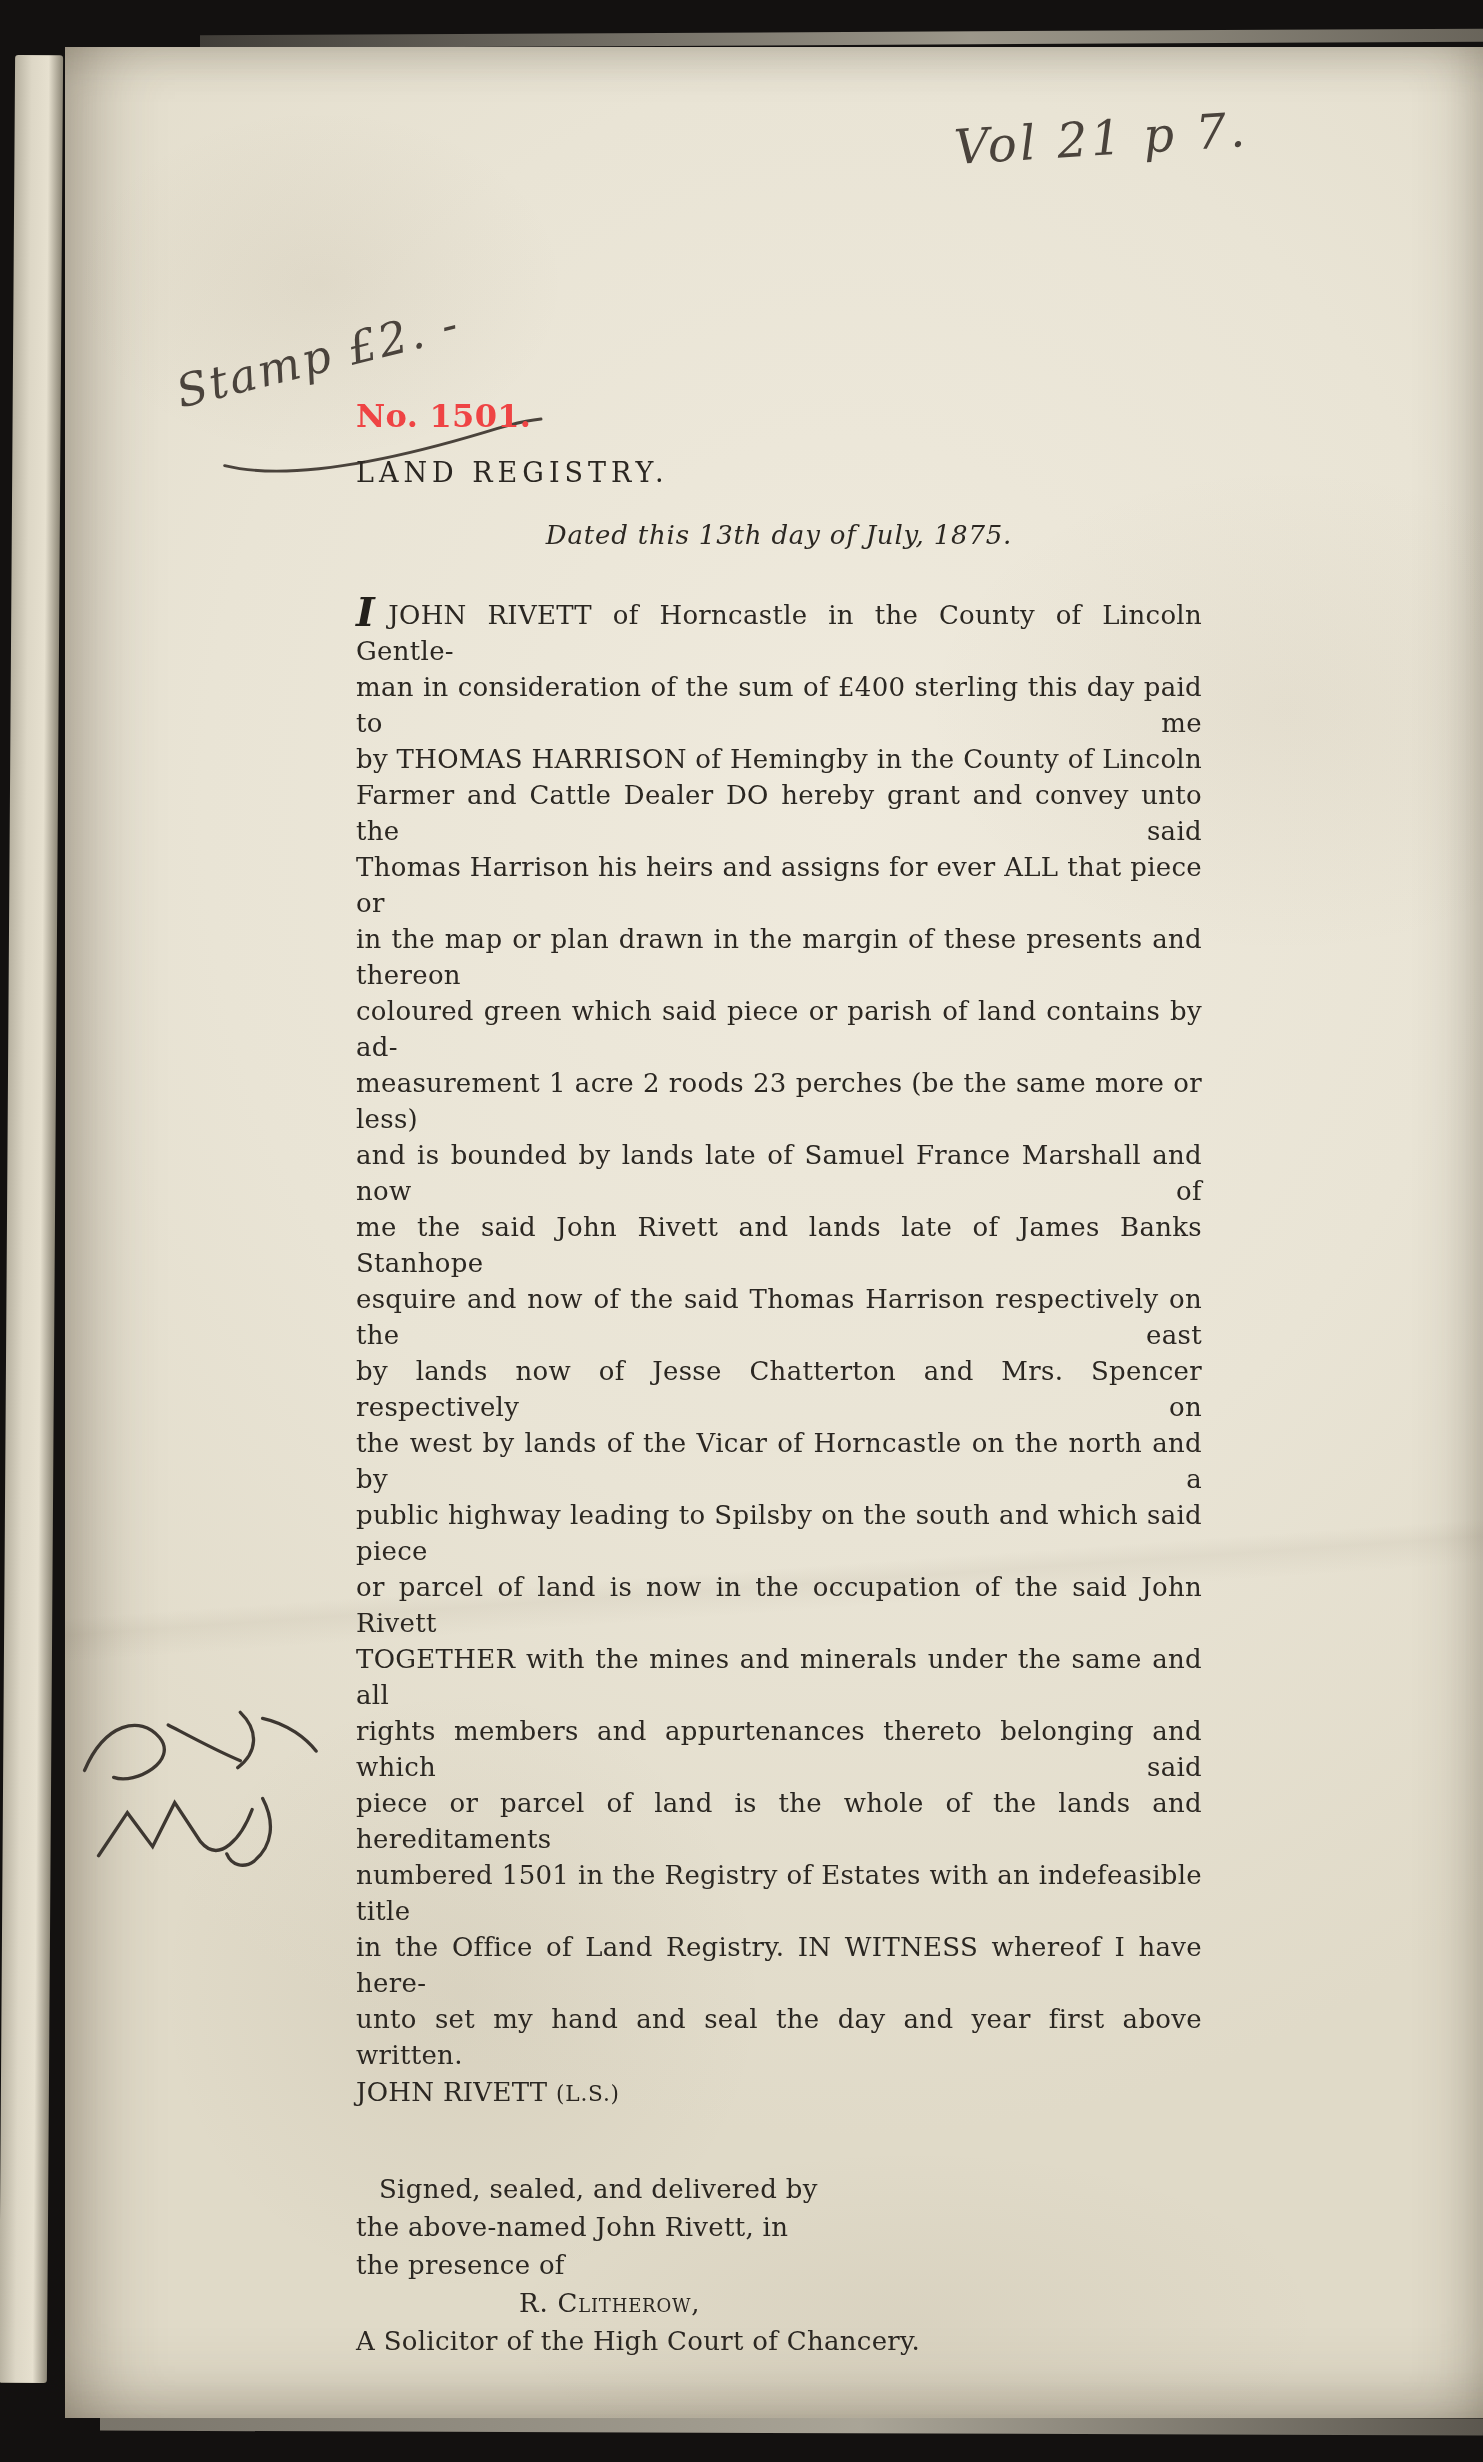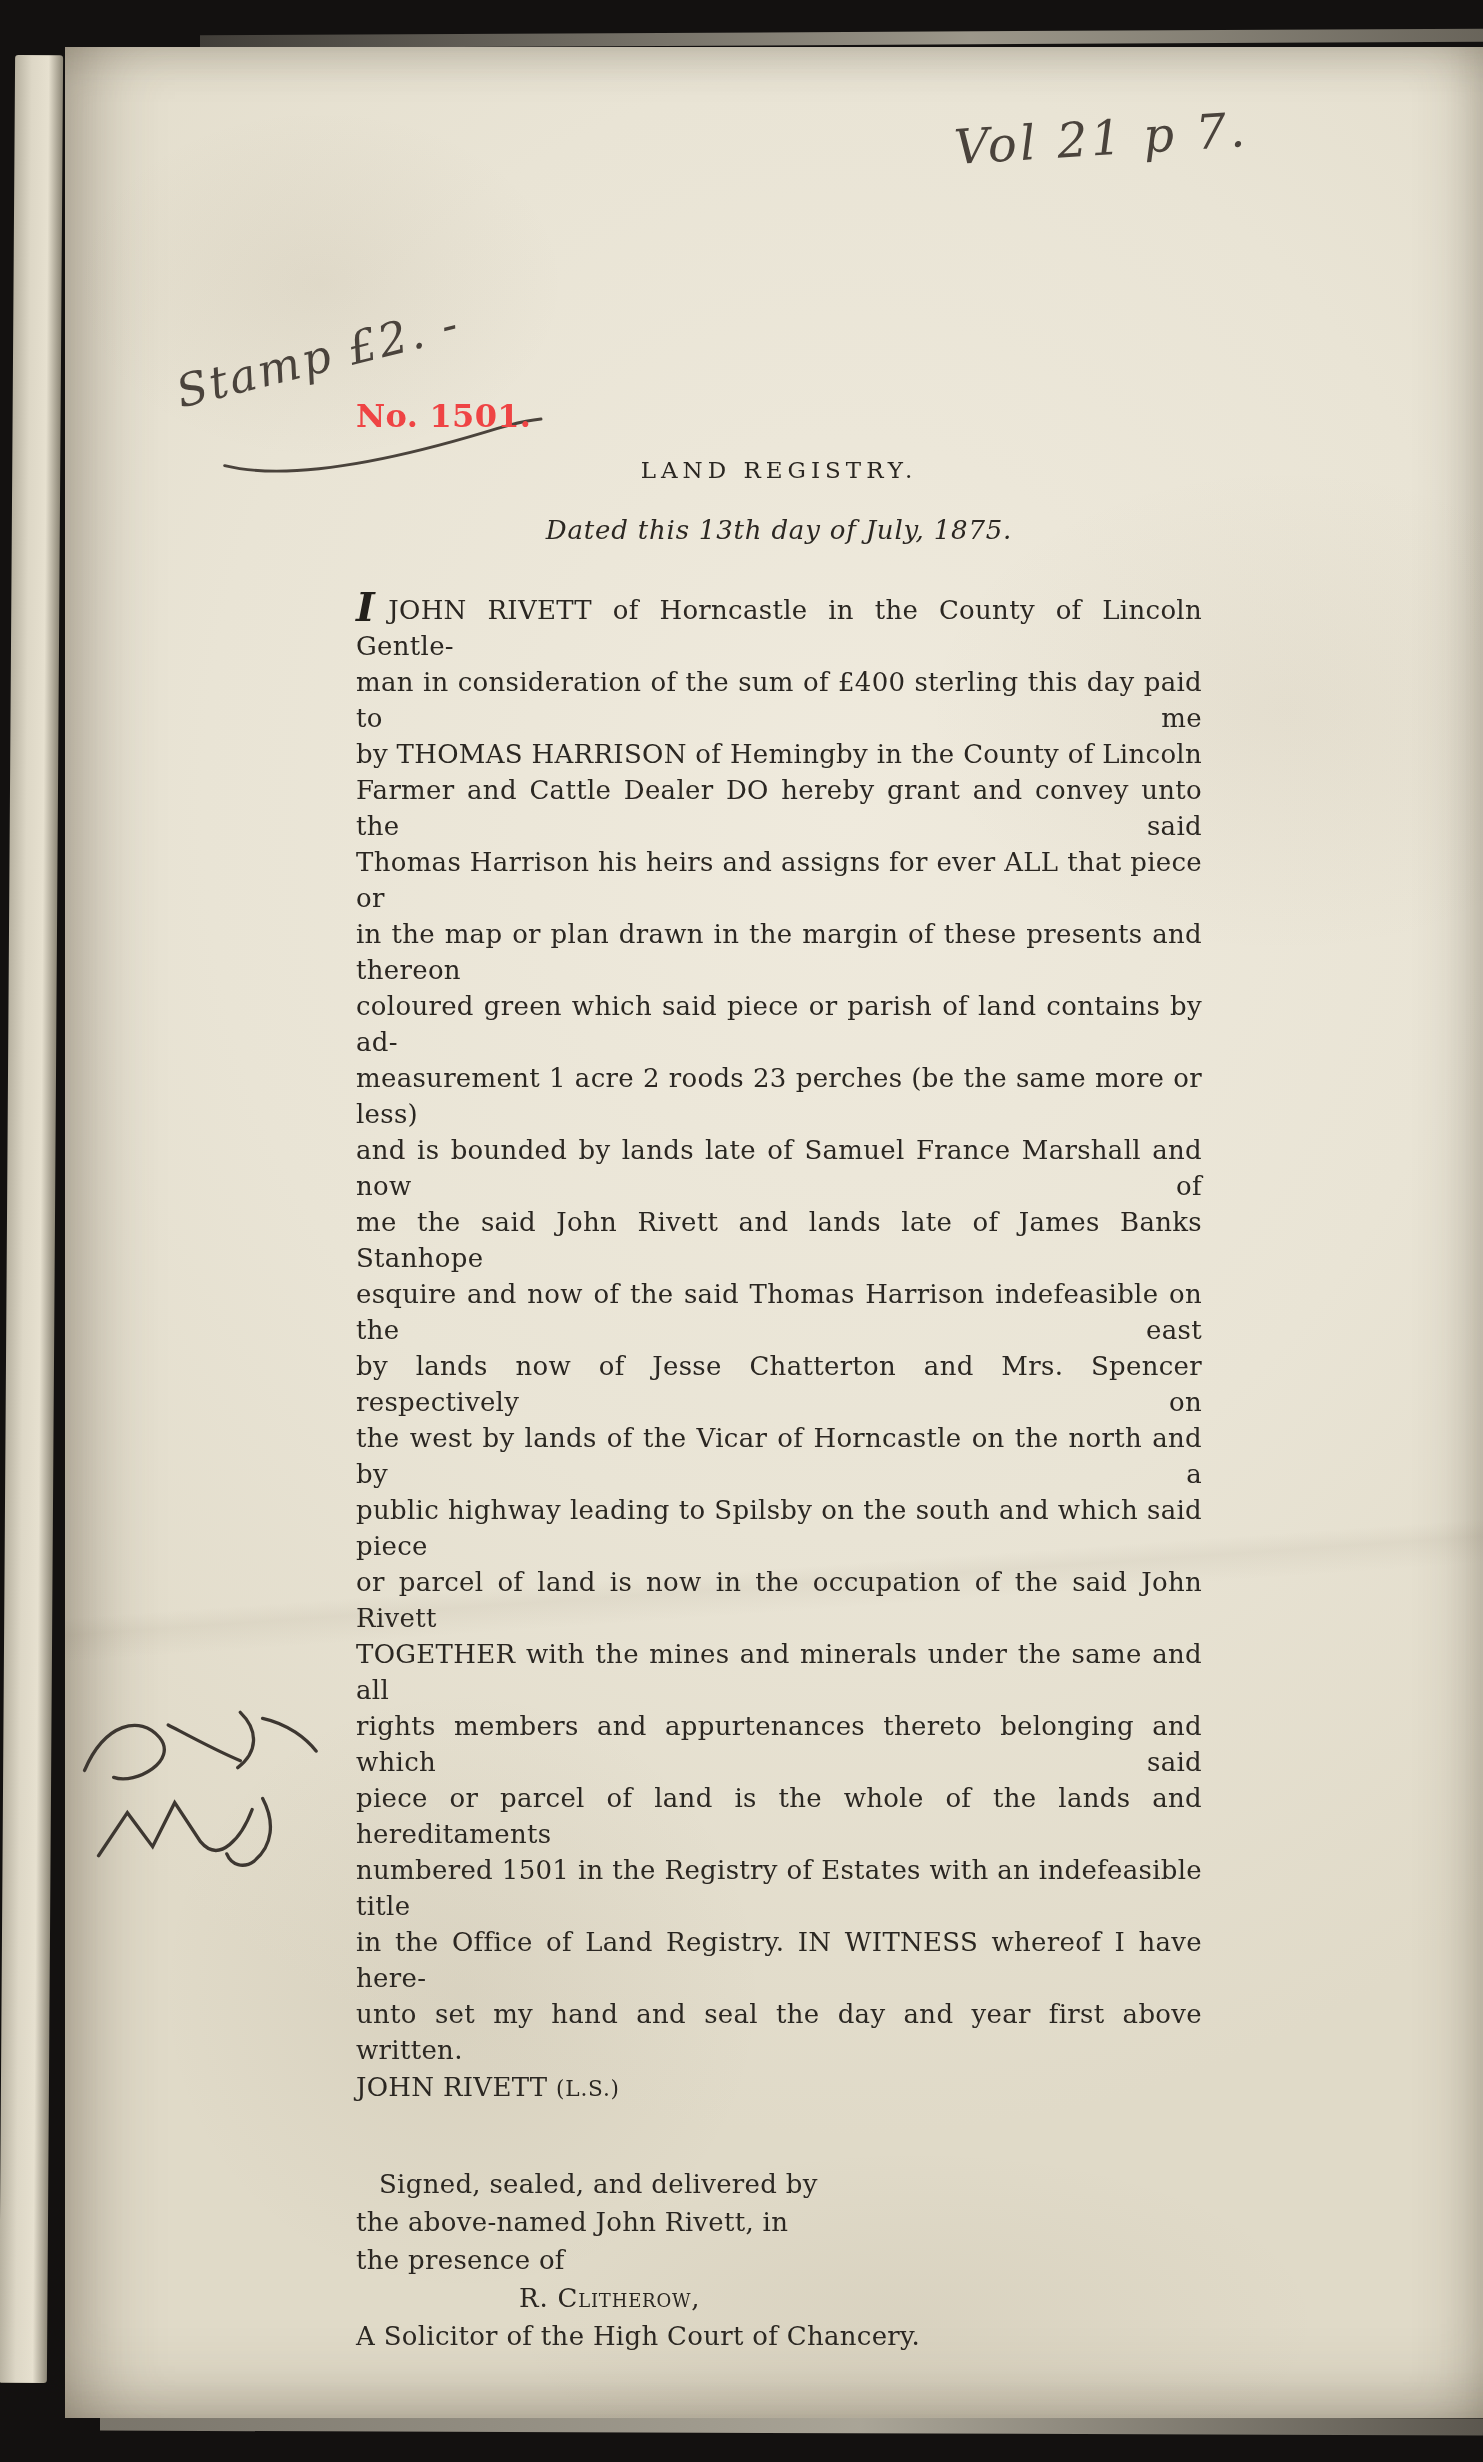--- a/index.html
+++ b/index.html
@@ -62,21 +62,21 @@
     white-space:nowrap;
   }
   .stamp-flourish { position:absolute; left:218px; top:414px; }
   .exd-signature { position:absolute; left:71px; top:1698px; transform:rotate(-6deg); }
   
   .content {
     position:absolute; left:356px; top:397px; width:846px;
     color:#2b2722; font-size:26px; letter-spacing:0.3px;
   }
   .doc-number { font-weight:bold; font-size:32px; color:#ef4444; }
-  .deed-title { margin-top:21.6px; text-align:center; font-size:23px; letter-spacing:5px; }
+  .deed-title { margin-top:21.6px; font-size:27px; letter-spacing:5px; }
   .deed-date  { margin-top:32px; text-align:center; font-size:26px; font-style:italic; letter-spacing:0.8px; }
   .deed-body  { margin-top:42px; line-height:36px; }
   .deed-line  { text-align:justify; text-align-last:justify; }
   .deed-lines .deed-line:last-child { text-align-last:left; }
   .drop-initial {
     font-size:40px; font-weight:bold; font-style:italic;
     margin-right:13.3px; position:relative; top:2.5px; color:#23201b;
   }
   .sig-line { margin-top:1.7px; text-align:left; line-height:36px; }
   .seal { font-size:21.6px; letter-spacing:0.8px; }
@@ -127,21 +127,21 @@
       <div class="deed-lines">
           <div class="deed-line">man in consideration of the sum of £400 sterling this day paid to me</div>
           <div class="deed-line">by THOMAS HARRISON of Hemingby in the County of Lincoln</div>
           <div class="deed-line">Farmer and Cattle Dealer DO hereby grant and convey unto the said</div>
           <div class="deed-line">Thomas Harrison his heirs and assigns for ever ALL that piece or</div>
           <div class="deed-line">in the map or plan drawn in the margin of these presents and thereon</div>
           <div class="deed-line">coloured green which said piece or parish of land contains by ad-</div>
           <div class="deed-line">measurement 1 acre 2 roods 23 perches (be the same more or less)</div>
           <div class="deed-line">and is bounded by lands late of Samuel France Marshall and now of</div>
           <div class="deed-line">me the said John Rivett and lands late of James Banks Stanhope</div>
-          <div class="deed-line">esquire and now of the said Thomas Harrison indefeasible on the east</div>
+          <div class="deed-line">esquire and now of the said Thomas Harrison respectively on the east</div>
           <div class="deed-line">by lands now of Jesse Chatterton and Mrs. Spencer respectively on</div>
           <div class="deed-line">the west by lands of the Vicar of Horncastle on the north and by a</div>
           <div class="deed-line">public highway leading to Spilsby on the south and which said piece</div>
           <div class="deed-line">or parcel of land is now in the occupation of the said John Rivett</div>
           <div class="deed-line">TOGETHER with the mines and minerals under the same and all</div>
           <div class="deed-line">rights members and appurtenances thereto belonging and which said</div>
           <div class="deed-line">piece or parcel of land is the whole of the lands and hereditaments</div>
           <div class="deed-line">numbered 1501 in the Registry of Estates with an indefeasible title</div>
           <div class="deed-line">in the Office of Land Registry. IN WITNESS whereof I have here-</div>
           <div class="deed-line">unto set my hand and seal the day and year first above written.</div>

